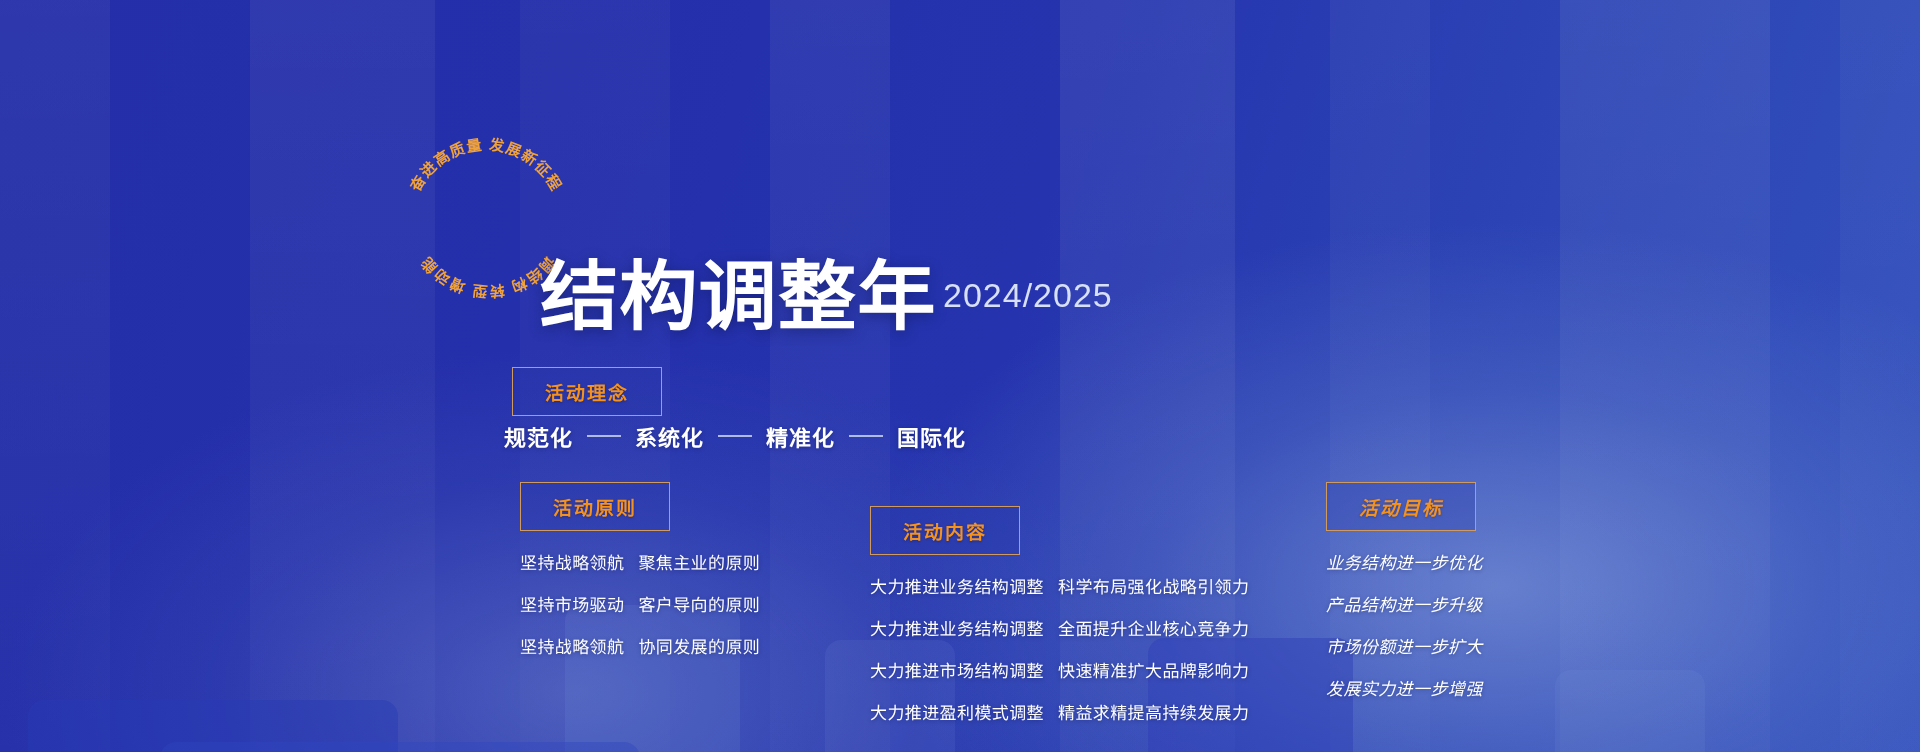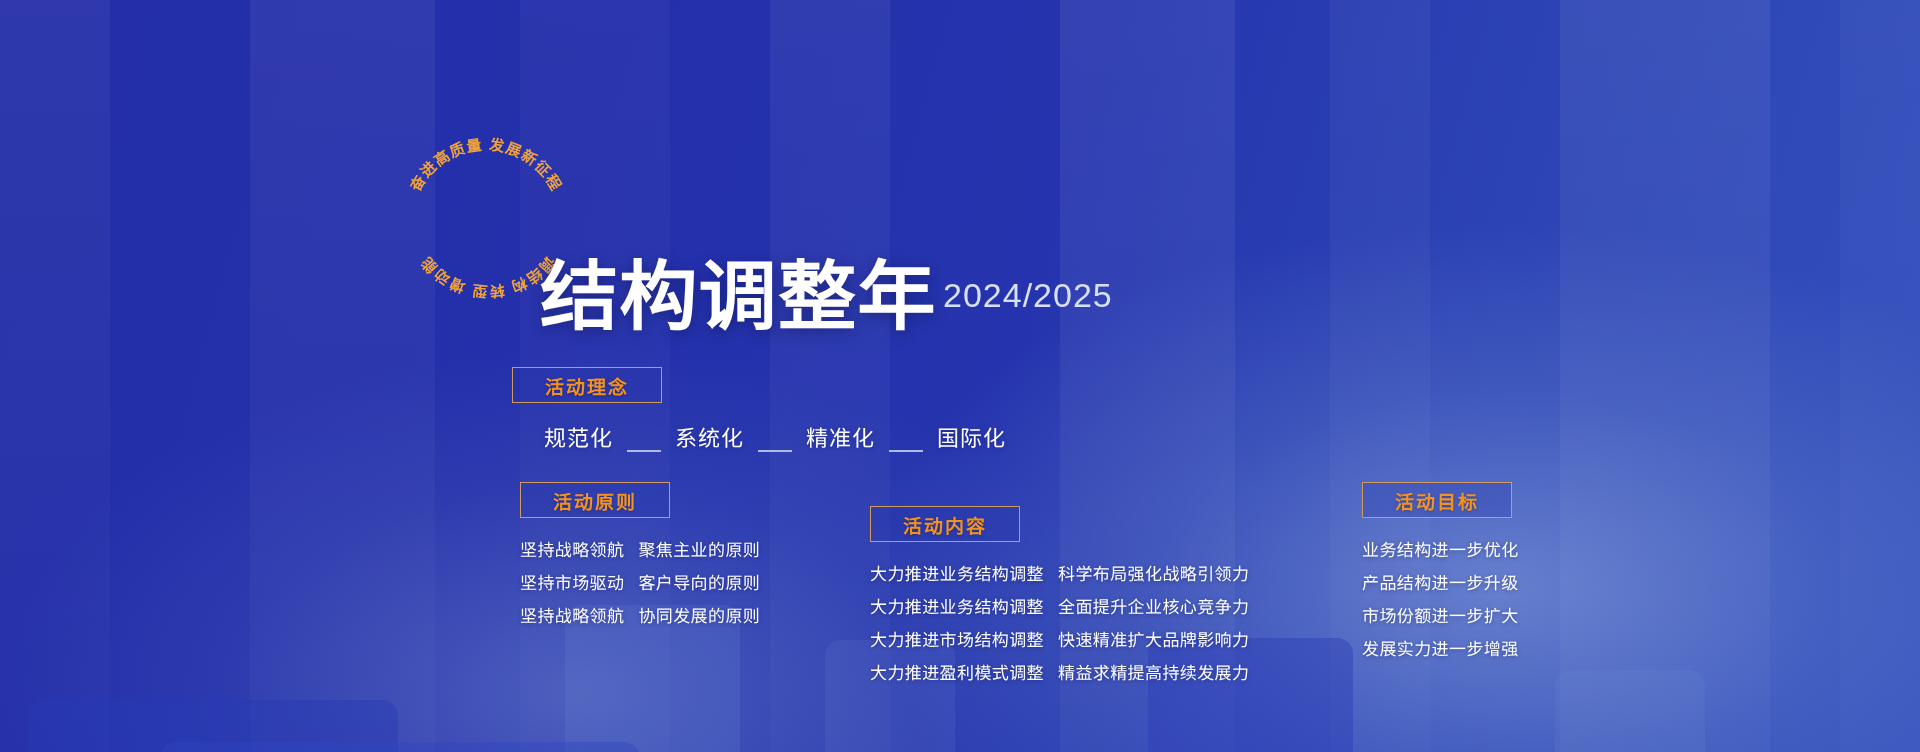--- a/index.html
+++ b/index.html
@@ -59,48 +59,48 @@
   .year{
     font-family:"Liberation Sans","DejaVu Sans",sans-serif;
     font-size:34px;font-weight:400;color:#d7e0f5;letter-spacing:1px;
     margin-left:18px;margin-bottom:21px;white-space:nowrap;
   }
 
   
   .badge{
     display:inline-flex;align-items:center;justify-content:center;
     box-sizing:border-box;
-    width:150px;height:36px;
+    width:150px;height:49px;
     border:1px solid #d09a5e;
     background:rgba(38,54,168,0.30);
     color:#f5921e;font-size:19px;font-weight:700;letter-spacing:2px;
     font-family:"DejaVu Sans","Liberation Sans",sans-serif;
     text-shadow:0 1px 3px rgba(0,0,0,0.25);
   }
 
   .concept-badge-wrap{position:absolute;left:512px;top:367px;}
   .concept-line{
-    position:absolute;left:544px;top:420px;
-    display:flex;align-items:flex-end;white-space:nowrap;
-    color:#ffffff;font-size:22px;font-weight:400;letter-spacing:1px;
+    position:absolute;left:504px;top:420px;
+    display:flex;align-items:center;white-space:nowrap;
+    color:#ffffff;font-size:22px;font-weight:700;letter-spacing:1px;
     font-family:"DejaVu Sans","Liberation Sans",sans-serif;
     text-shadow:0 1px 4px rgba(10,18,70,0.35);
   }
   .concept-line .dash{
     display:inline-block;width:34px;height:2px;background:#c7d2ee;
     margin:0 14px;opacity:.85;
   }
 
   
   .col{position:absolute;}
   .col-1{left:512px;top:482px;margin-left:8px;}
   .col-2{left:870px;top:506px;}
-  .col-3{left:1362px;top:482px;}
+  .col-3{left:1326px;top:482px;font-style:italic;}
   .col .badge{margin-bottom:18px;}
-  .rows{display:flex;flex-direction:column;gap:5px;}
+  .rows{display:flex;flex-direction:column;gap:14px;}
   .row{
     display:flex;white-space:nowrap;
     color:#ffffff;font-size:17px;line-height:28px;font-weight:400;
     font-family:"DejaVu Sans","Liberation Sans",sans-serif;
     letter-spacing:0.4px;
     text-shadow:0 1px 4px rgba(10,18,70,0.40);
   }
   .row .a{min-width:0;}
   .row .b{margin-left:14px;}
   .col-3 .row{justify-content:flex-end;}

